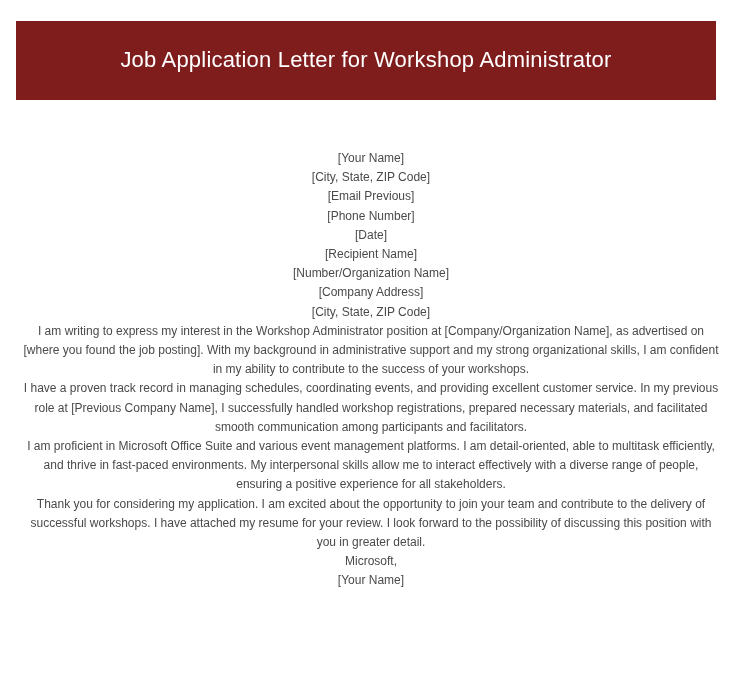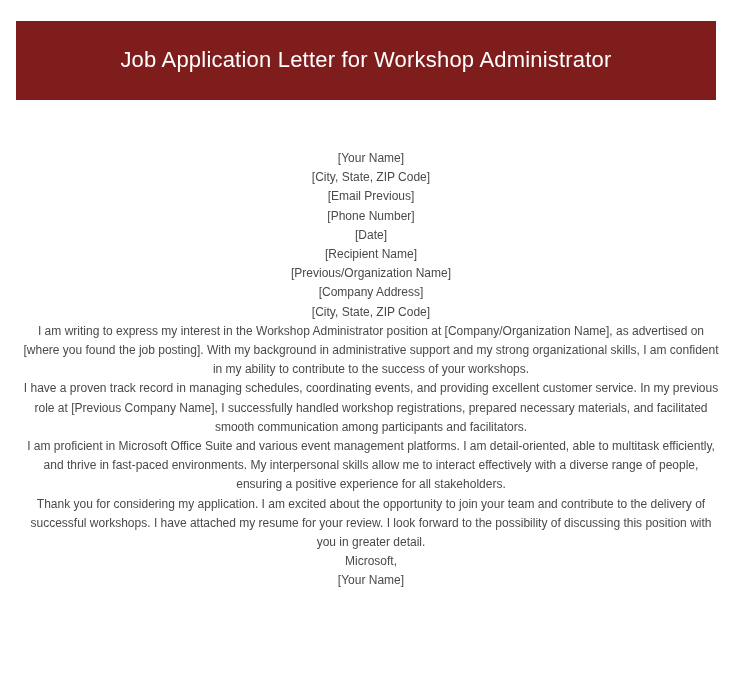--- a/index.html
+++ b/index.html
@@ -67,21 +67,21 @@
     <div class="letter-title">Job Application Letter for Workshop Administrator</div>
   </div>
 
   <div class="letter-body">
     <p class="letter-line">[Your Name]</p>
     <p class="letter-line">[City, State, ZIP Code]</p>
     <p class="letter-line">[Email Previous]</p>
     <p class="letter-line">[Phone Number]</p>
     <p class="letter-line">[Date]</p>
     <p class="letter-line">[Recipient Name]</p>
-    <p class="letter-line">[Previous/Organization Name]</p>
+    <p class="letter-line">[Number/Organization Name]</p>
     <p class="letter-line">[Company Address]</p>
     <p class="letter-line">[City, State, ZIP Code]</p>
     <p class="letter-line">I am writing to express my interest in the Workshop Administrator position at [Company/Organization Name], as advertised on [where you found the job posting]. With my background in administrative support and my strong organizational skills, I am confident in my ability to contribute to the success of your workshops.</p>
     <p class="letter-line">I have a proven track record in managing schedules, coordinating events, and providing excellent customer service. In my previous role at [Previous Company Name], I successfully handled workshop registrations, prepared necessary materials, and facilitated smooth communication among participants and facilitators.</p>
     <p class="letter-line">I am proficient in Microsoft Office Suite and various event management platforms. I am detail-oriented, able to multitask efficiently, and thrive in fast-paced environments. My interpersonal skills allow me to interact effectively with a diverse range of people, ensuring a positive experience for all stakeholders.</p>
     <p class="letter-line">Thank you for considering my application. I am excited about the opportunity to join your team and contribute to the delivery of successful workshops. I have attached my resume for your review. I look forward to the possibility of discussing this position with you in greater detail.</p>
     <p class="letter-line">Microsoft,</p>
     <p class="letter-line">[Your Name]</p>
   </div>
 

